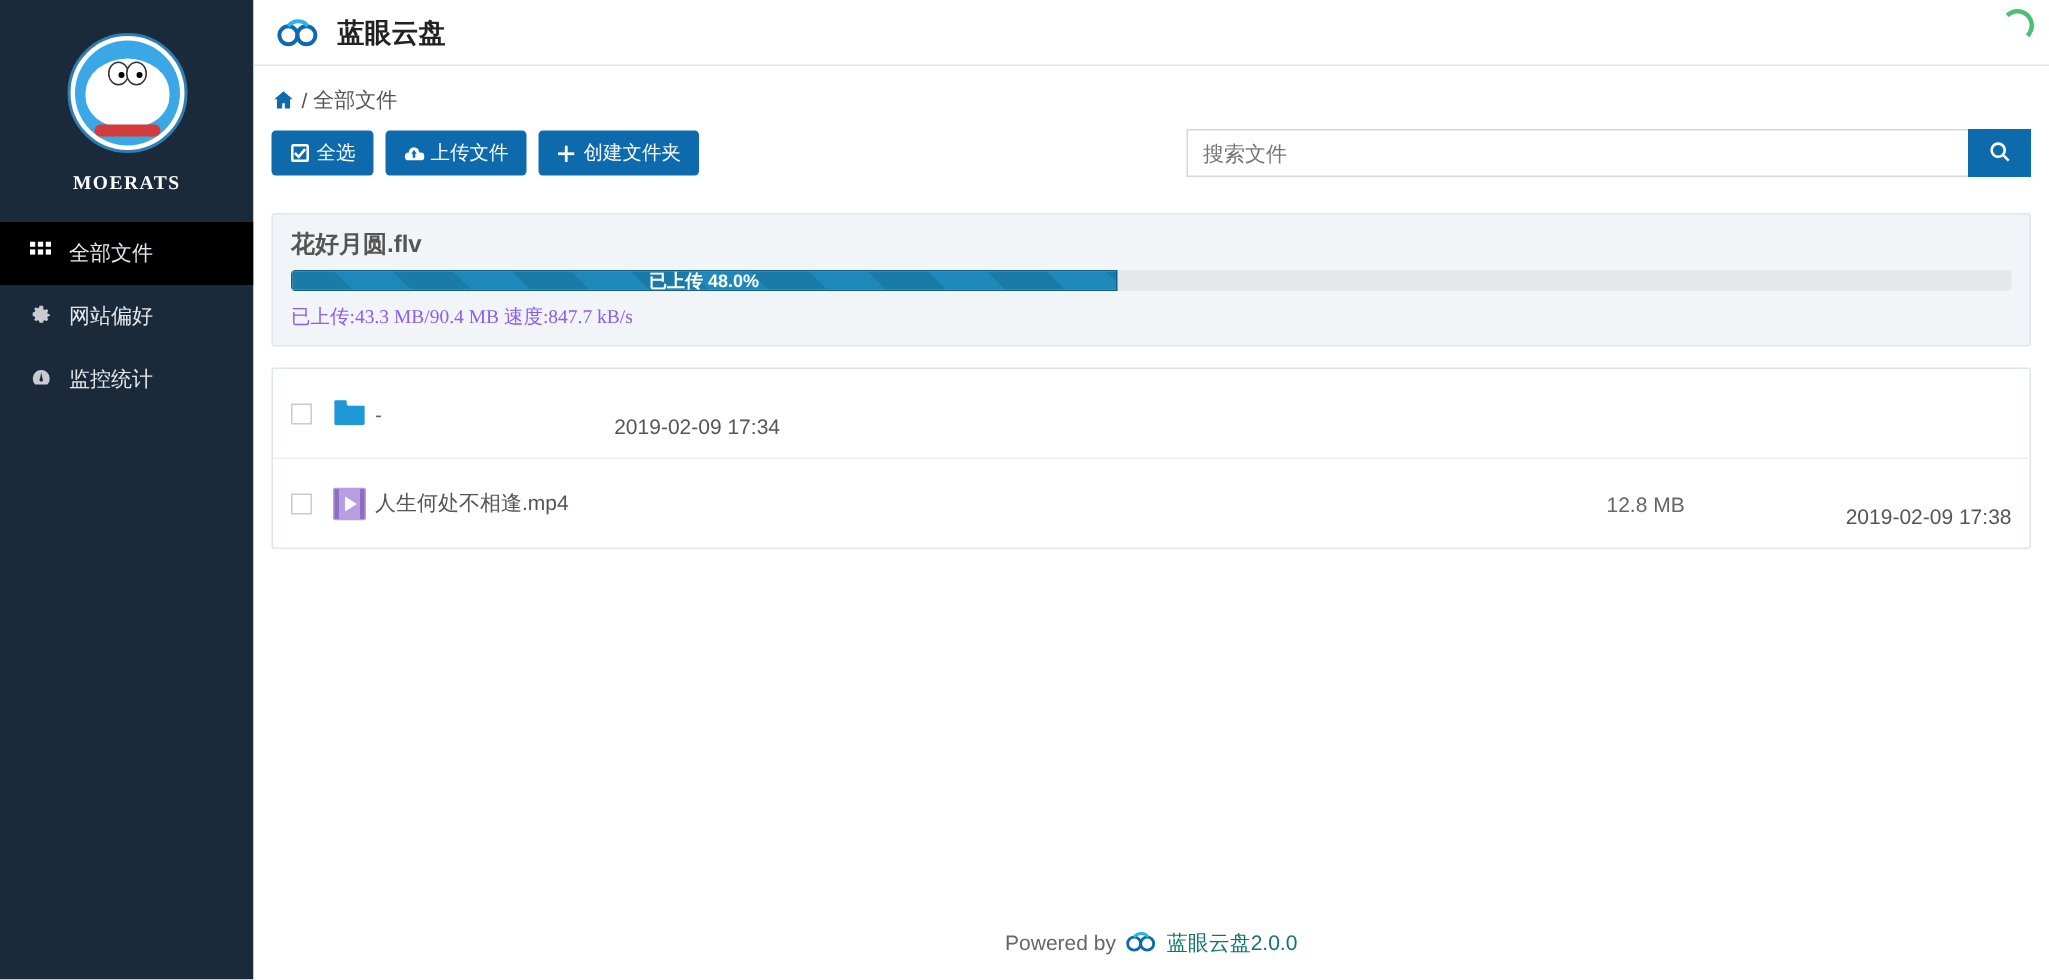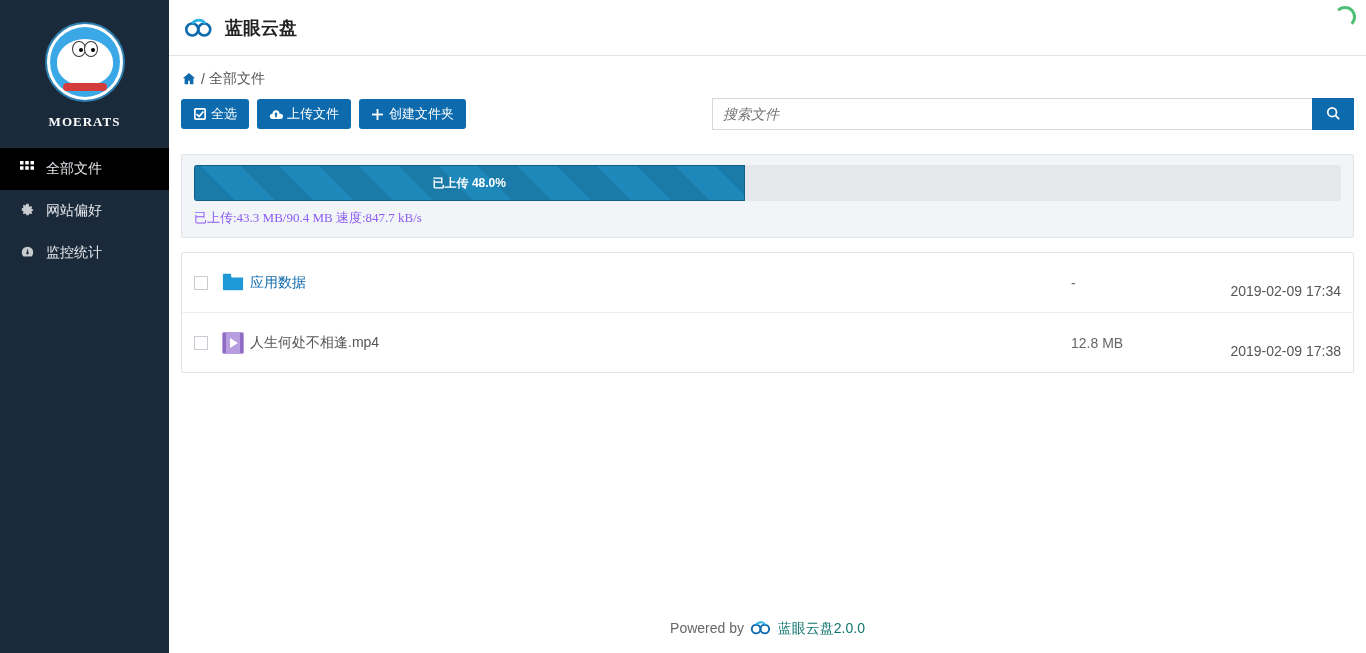--- a/index.html
+++ b/index.html
@@ -39,21 +39,21 @@
   .nav li {
     padding: 12px 18px; display: flex; align-items: center;
     font-size: 14px; cursor: pointer; color: #e4e6eb;
   }
   .nav li.active { background: #000; }
   .nav li .icon { width: 18px; margin-right: 10px; text-align: center; font-size: 13px; }
 
   
   .main { flex: 1; display: flex; flex-direction: column; background: #fff; }
   .topbar {
-    height: 56px; padding: 2px 12px; display: flex; align-items: center;
+    height: 44px; padding: 2px 12px; display: flex; align-items: center;
     border-bottom: 1px solid #e1e5e9; position: relative;
   }
   .brand-logo { width: 36px; height: 22px; margin-right: 8px; }
   .brand-title { font-size: 18px; font-weight: 700; color: #222; }
   .spinner {
     position: absolute; right: 10px; top: 6px; width: 22px; height: 22px;
     border: 3px solid transparent; border-top-color: #4bbf73; border-right-color:#4bbf73;
     border-radius: 50%;
   }
 
@@ -64,35 +64,35 @@
 
   .toolbar { display: flex; align-items: center; margin-bottom: 24px; }
   .btn {
     background: #0d6aad; color: #fff; border: none; padding: 6px 12px;
     border-radius: 3px; font-size: 13px; cursor: pointer; margin-right: 8px;
     display: inline-flex; align-items: center; gap: 5px;
   }
   .btn .bicon { width: 13px; height: 13px; }
   .searchbar { margin-left: auto; display: flex; }
   .searchbar input {
-    width: 600px; height: 32px; padding: 4px 10px; font-size: 14px;
-    border: 1px solid #d4d9dd; border-right: none; outline: none; font-style: italic;
+    width: 521px; height: 32px; padding: 4px 10px; font-size: 14px;
+    border: 1px solid #d4d9dd; border-right: none; outline: none;
   }
   .searchbar button {
     width: 42px; height: 32px; background: #0d6aad; border: none; color: #fff;
     cursor: pointer; font-size: 14px; display:flex; align-items:center; justify-content:center;
   }
 
   .upload-panel {
     background: #f2f5f7; border: 1px solid #e1e5e9; border-radius: 2px;
     padding: 10px 12px 10px; margin-bottom: 14px;
   }
   .upload-name { font-size: 16px; font-weight: 700; color: #555; margin-bottom: 6px; }
   .progress-track {
-    width: 100%; height: 36px; background: #e4e8eb; border-radius: 3px; overflow: hidden;
+    width: 100%; height: 14px; background: #e4e8eb; border-radius: 3px; overflow: hidden;
     margin-bottom: 8px; position: relative;
   }
   .progress-fill {
     height: 100%; background: repeating-linear-gradient(45deg,#1a7aa8 0,#1a7aa8 28px,#1f88ba 28px,#1f88ba 56px);
     border: 1px solid #0f5f86; display: flex; align-items: center; justify-content: center;
     color: #fff; font-size: 12px; font-weight: 600;
   }
   .upload-status { font-size: 13px; color: #8b5cf6; font-family: Liberation Serif, serif; }
 
   .file-list { border: 1px solid #e1e5e9; border-radius: 2px; }
@@ -225,38 +225,38 @@
             <svg viewBox="0 0 16 16" width="14" height="14" fill="none" stroke="#fff" stroke-width="2">
                 <circle cx="7" cy="7" r="5"></circle>
                 <line x1="11" y1="11" x2="15" y2="15"></line>
               </svg>
           </span>
         </button>
       </div>
     </div>
 
     <div class="upload-panel">
+      <div class="upload-name">花好月圆.flv</div>
       <div class="progress-track">
         <div class="progress-fill" id="progress-fill" style="width: 48%;">
           <span>已上传 48.0%</span>
         </div>
       </div>
       <div class="upload-status">已上传:43.3 MB/90.4 MB 速度:847.7 kB/s</div>
     </div>
 
     <div class="file-list">
       <div class="file-row folder">
         <div class="chk"></div>
         <span class="fico">
           <svg viewBox="0 0 24 20" width="22" height="20">
               <path fill="#1e98d6" d="M1 3h8l2 2h12v13a1 1 0 01-1 1H2a1 1 0 01-1-1z"></path>
               <rect x="1" y="1" width="9" height="3" rx="1" fill="#1e98d6"></rect>
             </svg>
         </span>
-        <span class="fname">应用数据</span>
         <span class="fsize">-</span>
         <span class="fdate">2019-02-09 17:34</span>
       </div>
       <div class="file-row">
         <div class="chk"></div>
         <span class="fico">
           <svg viewBox="0 0 22 22" width="22" height="22">
               <rect width="22" height="22" rx="2" fill="#b89de0"></rect>
               <rect x="1" y="1" width="3" height="20" fill="#8e6cc4"></rect>
               <rect x="18" y="1" width="3" height="20" fill="#8e6cc4"></rect>

